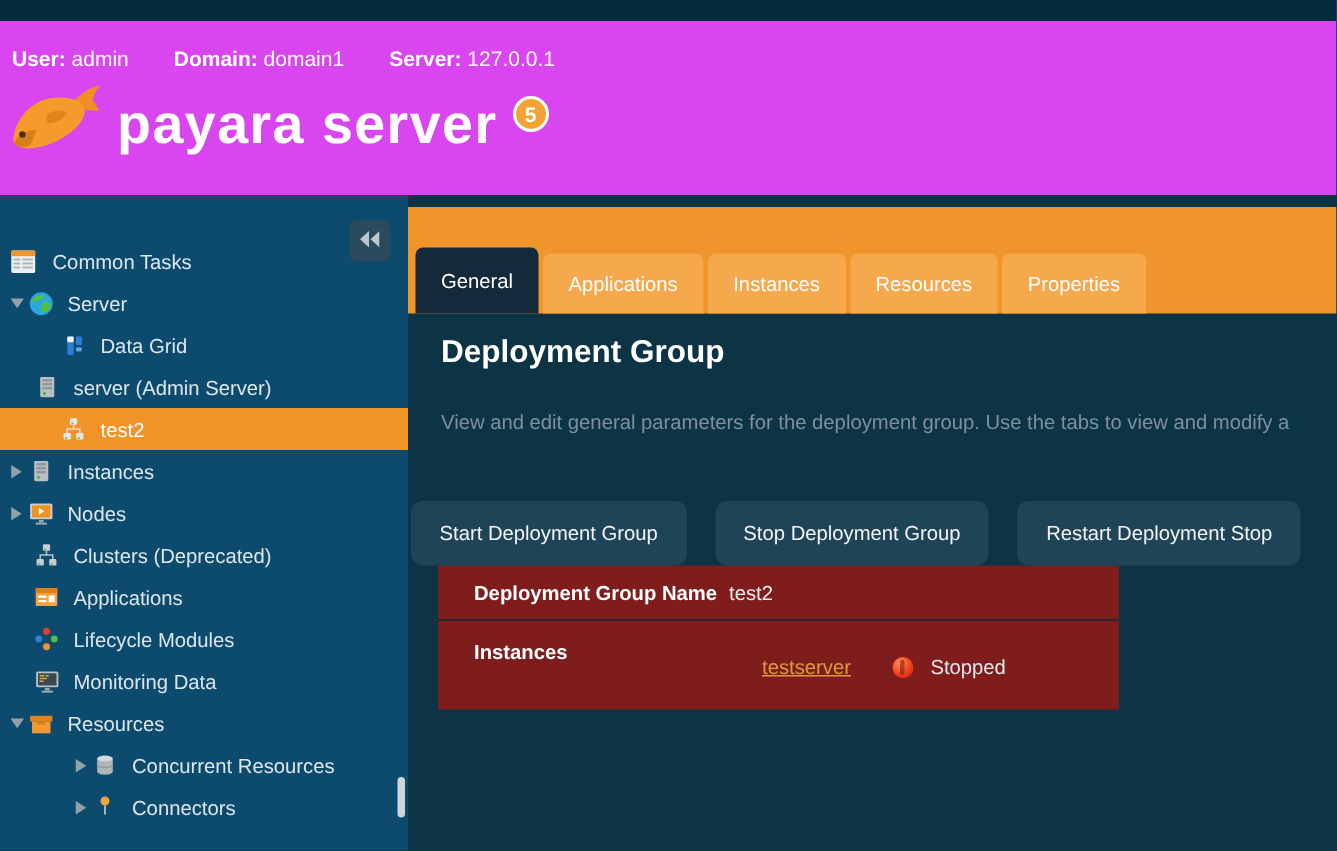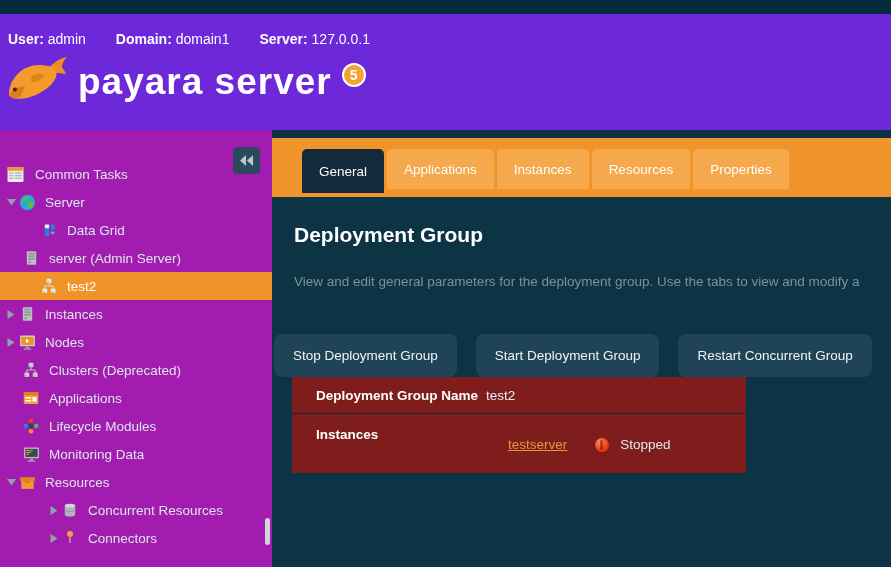--- a/index.html
+++ b/index.html
@@ -1,48 +1,48 @@
 <!DOCTYPE html>
 <html><head>
 <meta charset="utf-8">
 <style>
   * { margin:0; padding:0; box-sizing:border-box; }
   html,body { width:891px; height:567px; overflow:hidden; }
   body { font-family:"Liberation Sans", sans-serif; background:#0d3445; position:relative; }
 
   
-  .header { position:absolute; top:0; left:0; width:891px; height:130px; background:#6d28d9; }
+  .header { position:absolute; top:0; left:0; width:891px; height:130px; background:#d946ef; }
   .header::before { content:""; position:absolute; top:0; left:0; right:0; height:14px; background:#052a3c; }
   .header-info { position:absolute; top:31px; left:8px; display:flex; gap:30px; font-size:14px; color:#ffffff; }
   .header-info b { font-weight:bold; }
   .logo-row { position:absolute; top:55px; left:6px; display:flex; align-items:center; }
   .logo-text { color:#ffffff; font-size:37px; font-weight:bold; letter-spacing:1px; margin-left:10px; }
   .logo-badge { width:24px; height:24px; margin-left:10px; margin-top:-14px; border-radius:50%;
     background:#f3a332; border:2px solid #ffffff; color:#ffffff; font-size:14px; font-weight:bold;
     display:flex; align-items:center; justify-content:center; }
 
   
-  .sidebar { position:absolute; top:130px; left:0; width:272px; height:437px; background:#a21caf; overflow:hidden; }
+  .sidebar { position:absolute; top:130px; left:0; width:272px; height:437px; background:#0c4a6e; overflow:hidden; }
   .collapse-btn { position:absolute; top:17px; left:233px; width:27px; height:27px; background:#2b4b5c;
     border-radius:4px; display:flex; align-items:center; justify-content:center; cursor:pointer; }
   .tree { list-style:none; padding-top:30px; }
   .tree li { height:28px; display:flex; align-items:center; font-size:13.5px; color:#dde6ea; cursor:pointer; white-space:nowrap; }
   .tree li .exp { width:14px; display:flex; justify-content:center; flex:none; }
   .tree li .ic { display:flex; align-items:center; justify-content:center; width:18px; flex:none; margin-right:9px; }
   .pad-root { padding-left:4px; }
   .pad-root-noexp { padding-left:22px; }
   .pad-tasks { padding-left:6px; }
   .pad-child { padding-left:40px; }
   .pad-child-exp { padding-left:24px;margin-left:23px; }
   .tree li.selected { background:#f09429; color:#ffffff; }
   .scroll-thumb { position:absolute; right:2px; top:388px; width:5px; height:27px; background:#cfd6da; border-radius:2.5px; }
 
   
   .main { position:absolute; top:130px; left:272px; width:619px; height:437px; background:#0d3445; }
-  .tabbar { position:absolute; top:8px; left:0; width:619px; height:59px; background:#f0952b; display:flex; align-items:flex-start; padding:11px 0 0 30px; }
+  .tabbar { position:absolute; top:8px; left:0; width:619px; height:71px; background:#f0952b; display:flex; align-items:flex-end; padding:11px 0 0 5px; }
   .tab { height:40px; padding:0 17px; margin-right:3px; display:flex; align-items:center; font-size:13.5px;
     color:#ffffff; background:#f5a84c; border-radius:5px 5px 0 0; cursor:pointer; }
   .tab.active { height:44px; background:#14293a; }
   .content { position:absolute; top:63px; left:0; width:619px; height:280px; padding:30px 0 0 2px; overflow:hidden; }
   .page-title { margin-left:20px; font-size:21px; font-weight:bold; color:#ffffff; }
   .page-desc { margin:27px 0 0 20px; font-size:13.5px; color:#7e909c; white-space:nowrap; overflow:hidden; }
   .btn-row { margin-top:45px; display:flex; gap:19px; }
   .btn { background:#204457; color:#f0f4f6; font-size:13.5px; font-family:"Liberation Sans",sans-serif;
     border:none; border-radius:8px; padding:14px 19px; cursor:pointer; white-space:nowrap; }
   .prop-table { margin-left:18px; width:454px; background:#7f1d1d; }
@@ -347,23 +347,23 @@
     <div class="tab">
         <span>Properties</span>
       </div>
   </div>
 
   <div class="content">
     <div class="page-title">Deployment Group</div>
     <div class="page-desc">View and edit general parameters for the deployment group. Use the tabs to view and modify a</div>
 
     <div class="btn-row">
+      <button class="btn">Start Deployment Group</button>
       <button class="btn">Stop Deployment Group</button>
-      <button class="btn">Start Deployment Group</button>
-      <button class="btn">Restart Concurrent Group</button>
+      <button class="btn">Restart Deployment Stop</button>
     </div>
 
     <div class="prop-table">
       <div class="prow r1">
         <div class="plabel">Deployment Group Name</div>
         <div class="pvalue">test2</div>
       </div>
       <div class="prow r2">
         <div class="plabel">Instances</div>
         <div class="pvalue">

